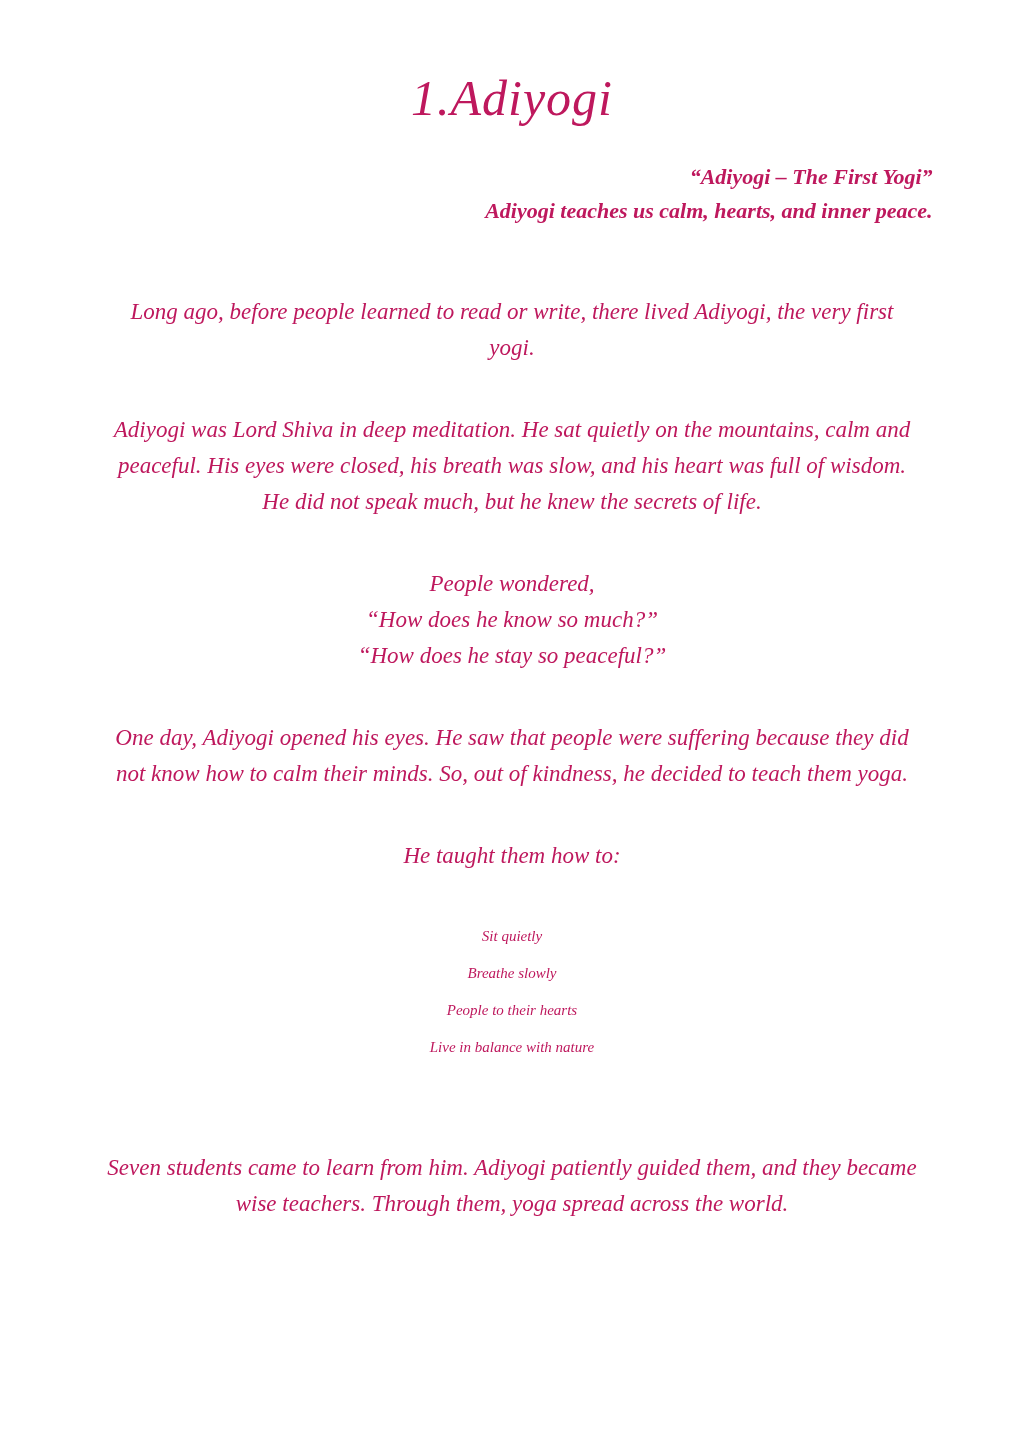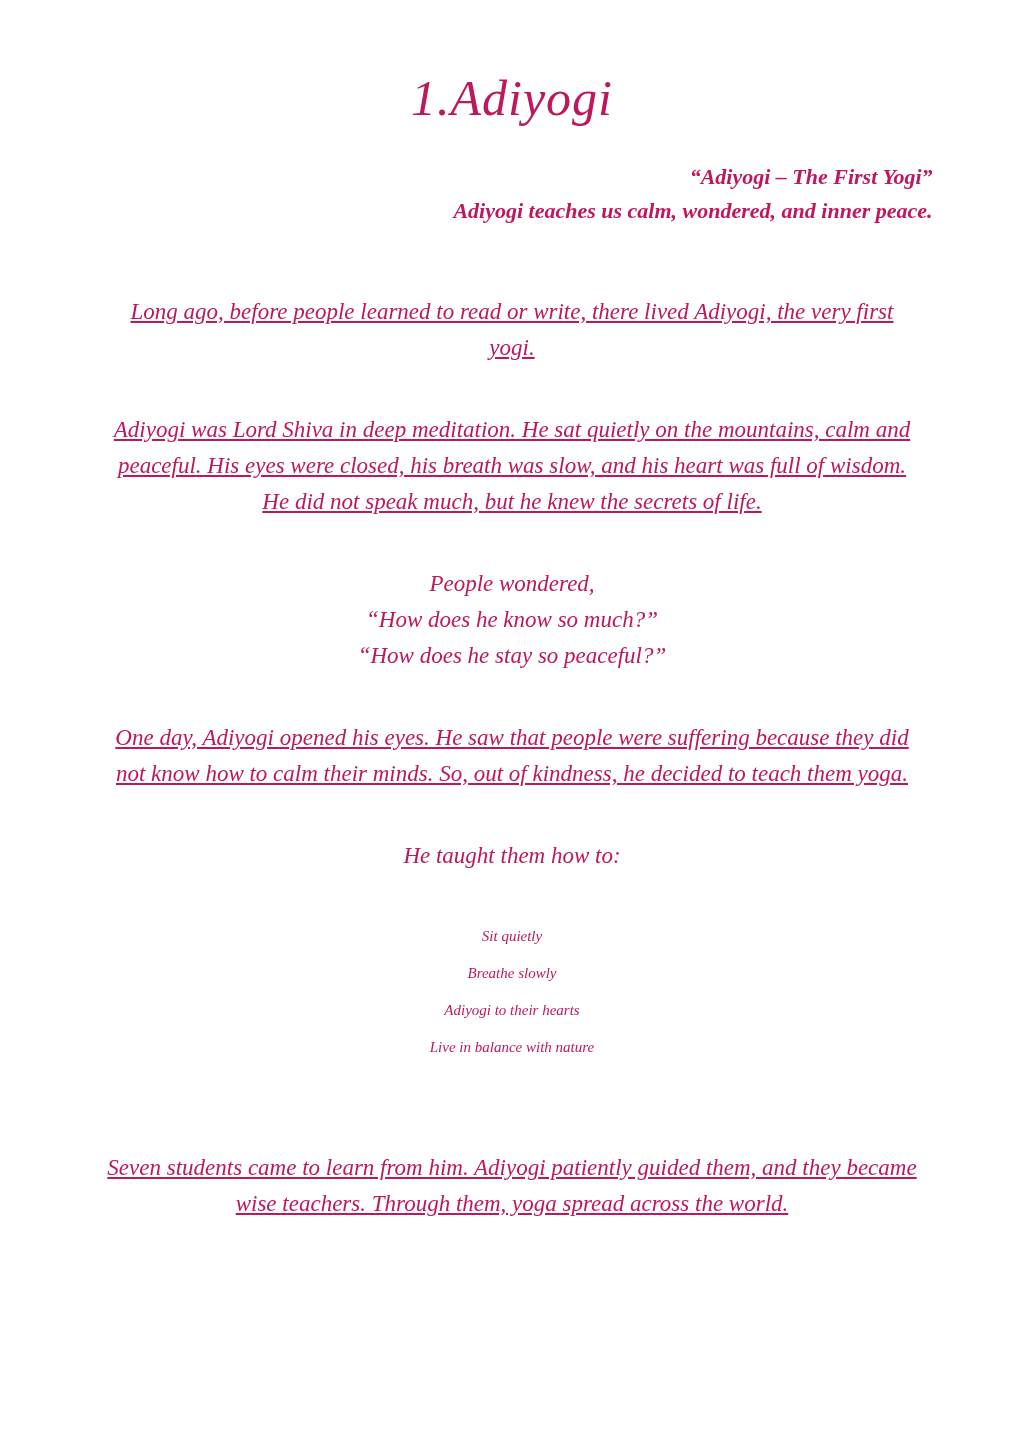--- a/index.html
+++ b/index.html
@@ -35,21 +35,20 @@
     line-height: 34px;
     margin: 0;
     text-align: right;
   }
   .body-para {
     font-size: 23px;
     font-weight: 400;
     line-height: 36px;
     margin: 0 auto 46px;
     max-width: 810px;
-    text-decoration: underline;
   }
   .line-group {
     margin: 0 auto 46px;
   }
   .line-group p {
     font-size: 23px;
     line-height: 36px;
     margin: 0;
   }
   .taught-intro {
@@ -73,39 +72,39 @@
 </style>
 </head>
 <body>
 
 <div class="page">
 
   <h1 class="doc-title">1.Adiyogi</h1>
 
   <div class="subtitle-block">
     <p class="subtitle-line">“Adiyogi – The First Yogi”</p>
-    <p class="subtitle-line">Adiyogi teaches us calm, wondered, and inner peace.</p>
+    <p class="subtitle-line">Adiyogi teaches us calm, hearts, and inner peace.</p>
   </div>
 
   <p class="body-para">Long ago, before people learned to read or write, there lived Adiyogi, the very first yogi.</p>
 
   <p class="body-para">Adiyogi was Lord Shiva in deep meditation. He sat quietly on the mountains, calm and peaceful. His eyes were closed, his breath was slow, and his heart was full of wisdom. He did not speak much, but he knew the secrets of life.</p>
 
   <div class="line-group">
     <p>People wondered,</p>
     <p>“How does he know so much?”</p>
     <p>“How does he stay so peaceful?”</p>
   </div>
 
   <p class="body-para">One day, Adiyogi opened his eyes. He saw that people were suffering because they did not know how to calm their minds. So, out of kindness, he decided to teach them yoga.</p>
 
   <p class="taught-intro">He taught them how to:</p>
 
   <ul class="teach-list">
     <li>Sit quietly</li>
     <li>Breathe slowly</li>
-    <li>Adiyogi to their hearts</li>
+    <li>People to their hearts</li>
     <li>Live in balance with nature</li>
   </ul>
 
   <p class="body-para final-para">Seven students came to learn from him. Adiyogi patiently guided them, and they became wise teachers. Through them, yoga spread across the world.</p>
 
 </div>
 
 </body></html>

